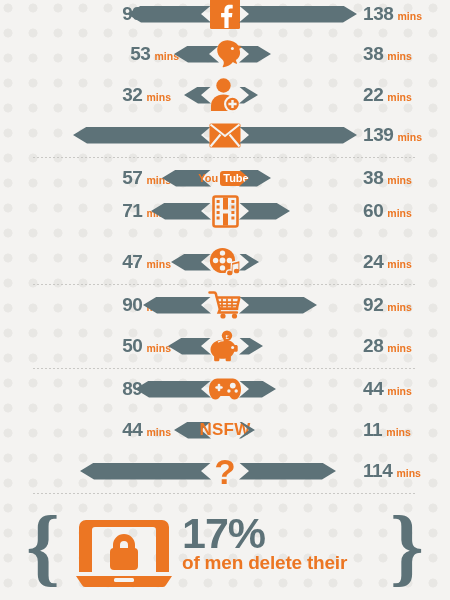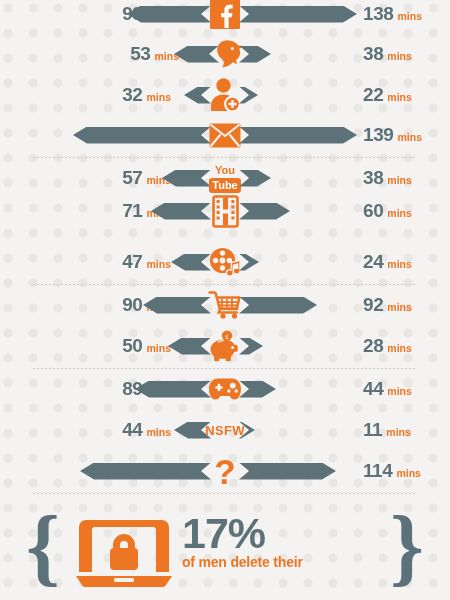--- a/index.html
+++ b/index.html
@@ -100,34 +100,33 @@
     width: 62px;
     display: flex;
     align-items: center;
     justify-content: center;
     pointer-events: none;
   }
   .icon-slot svg { display: block; overflow: visible; }
 
   
   .wordmark {
-    font-size: 13px;
+    font-size: 17px;
     font-weight: bold;
     color: #ec7623;
     letter-spacing: 0.3px;
     white-space: nowrap;
   }
   .yt {
     display: flex;
     align-items: center;
     gap: 2px;
     font-size: 11px;
     font-weight: bold;
     white-space: nowrap;
-    flex-direction: column;
   }
   .yt .yt-you { color: #ec7623; }
   .yt .yt-tube {
     background: #ec7623;
     color: #ffffff;
     border-radius: 3px;
     padding: 1px 3px 2px 3px;
   }
   .qmark {
     font-size: 35px;
@@ -179,21 +178,21 @@
     width: 240px;
   }
   #footer-pct {
     font-size: 43px;
     font-weight: bold;
     color: #5d7278;
     line-height: 42px;
     letter-spacing: -1px;
   }
   .footer-line {
-    font-size: 14px;
+    font-size: 19px;
     font-weight: bold;
     color: #ec7623;
     line-height: 17px;
     letter-spacing: -0.2px;
   }
 </style>
 </head>
 <body>
 
 <div id="infographic">

